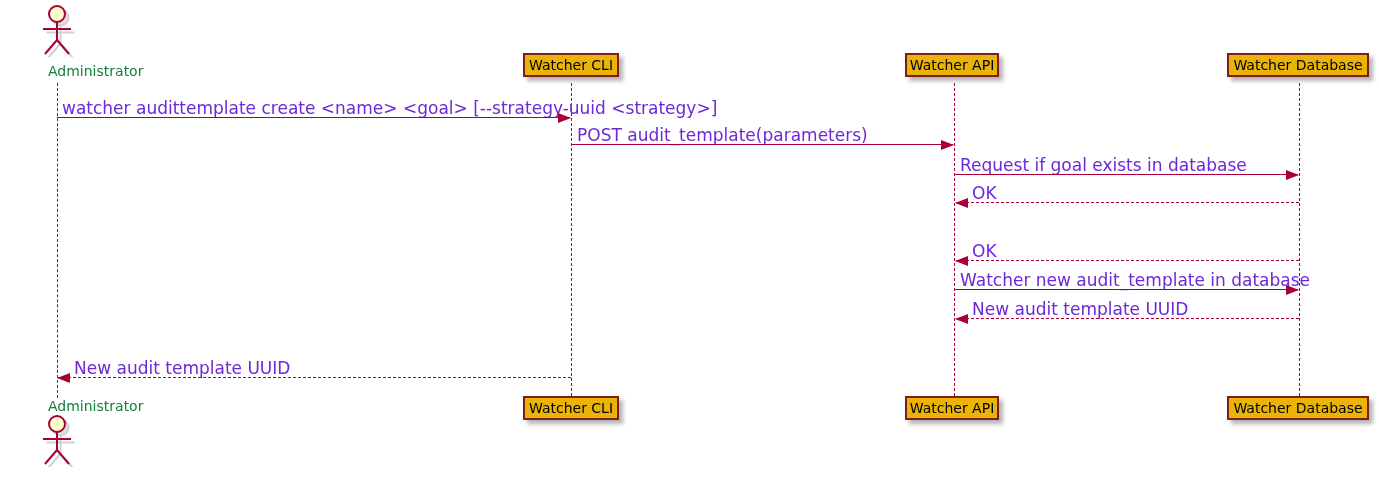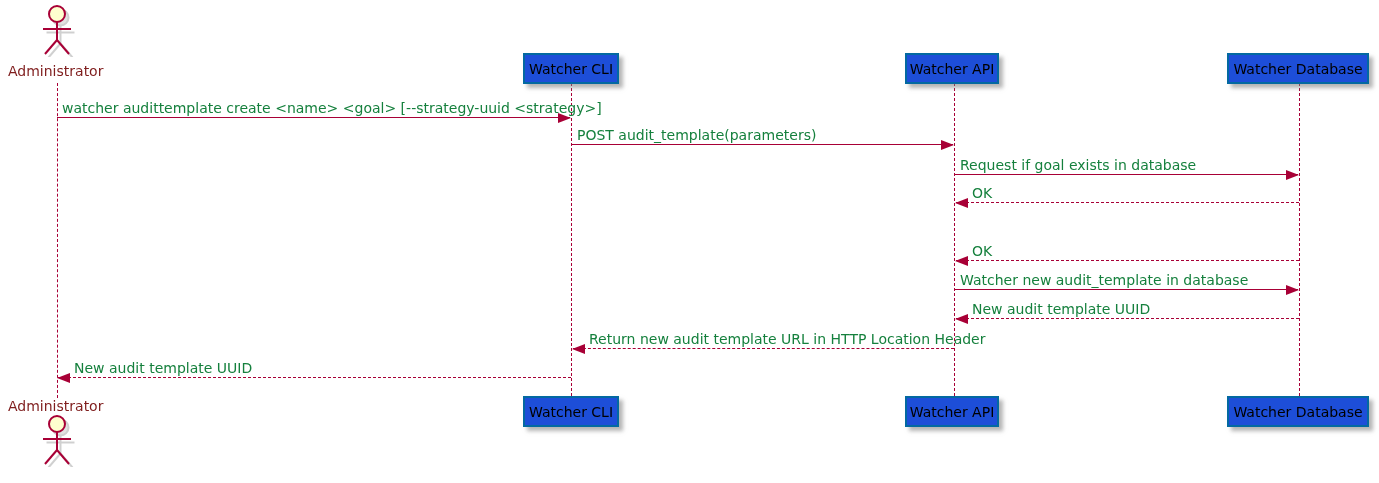--- a/index.html
+++ b/index.html
@@ -17,45 +17,46 @@
   }
   
   .lifeline {
     position: absolute;
     width: 0;
     border-left: 1px dashed #A80036;
   }
   
   .participant {
     position: absolute;
-    height: 31px;
-    background: #1d4ed8;
-    border: 2px solid #0369a1;
+    height: 24px;
+    background: #eab308;
+    border: 2px solid #7f1d1d;
     box-shadow: 4px 4px 4px rgba(120,120,120,0.55);
     display: flex;
     align-items: center;
     justify-content: center;
     font-size: 14px;
     color: #000000;
     white-space: nowrap;
     box-sizing: border-box;
   }
   
   .actor-label {
     position: absolute;
     font-size: 14px;
-    color: #7f1d1d;
+    color: #15803d;
     white-space: nowrap;
+    margin-left: 40px;
   }
   .actor-figure { position: absolute; }
   
   .message { position: absolute; }
   .msg-label {
-    font-size: 14px;
-    color: #15803d;
+    font-size: 17px;
+    color: #6d28d9;
     white-space: nowrap;
     height: 17px;
     line-height: 16px;
   }
   .message.solid  .msg-label { padding-left: 5px; }
   .message.dashed .msg-label { padding-left: 16px; }
   .msg-line {
     position: relative;
     height: 0;
     border-top: 1px solid #A80036;
@@ -154,26 +155,20 @@
     <div class="msg-line">
         <span class="arrowhead to-right"></span>
       </div>
   </div>
   <div class="message dashed" style="left:956px; top:301px; width:343px;">
     <div class="msg-label">New audit template UUID</div>
     <div class="msg-line">
         <span class="arrowhead to-left"></span>
       </div>
   </div>
-  <div class="message dashed" style="left:573px; top:331px; width:381px;">
-    <div class="msg-label">Return new audit template URL in HTTP Location Header</div>
-    <div class="msg-line">
-        <span class="arrowhead to-left"></span>
-      </div>
-  </div>
   <div class="message dashed" style="left:58px;  top:360px; width:513px;">
     <div class="msg-label">New audit template UUID</div>
     <div class="msg-line">
         <span class="arrowhead to-left"></span>
       </div>
   </div>
 
   <div class="participant" style="left:523px;  top:396px; width:96px;">
       <span>Watcher CLI</span>
     </div>

